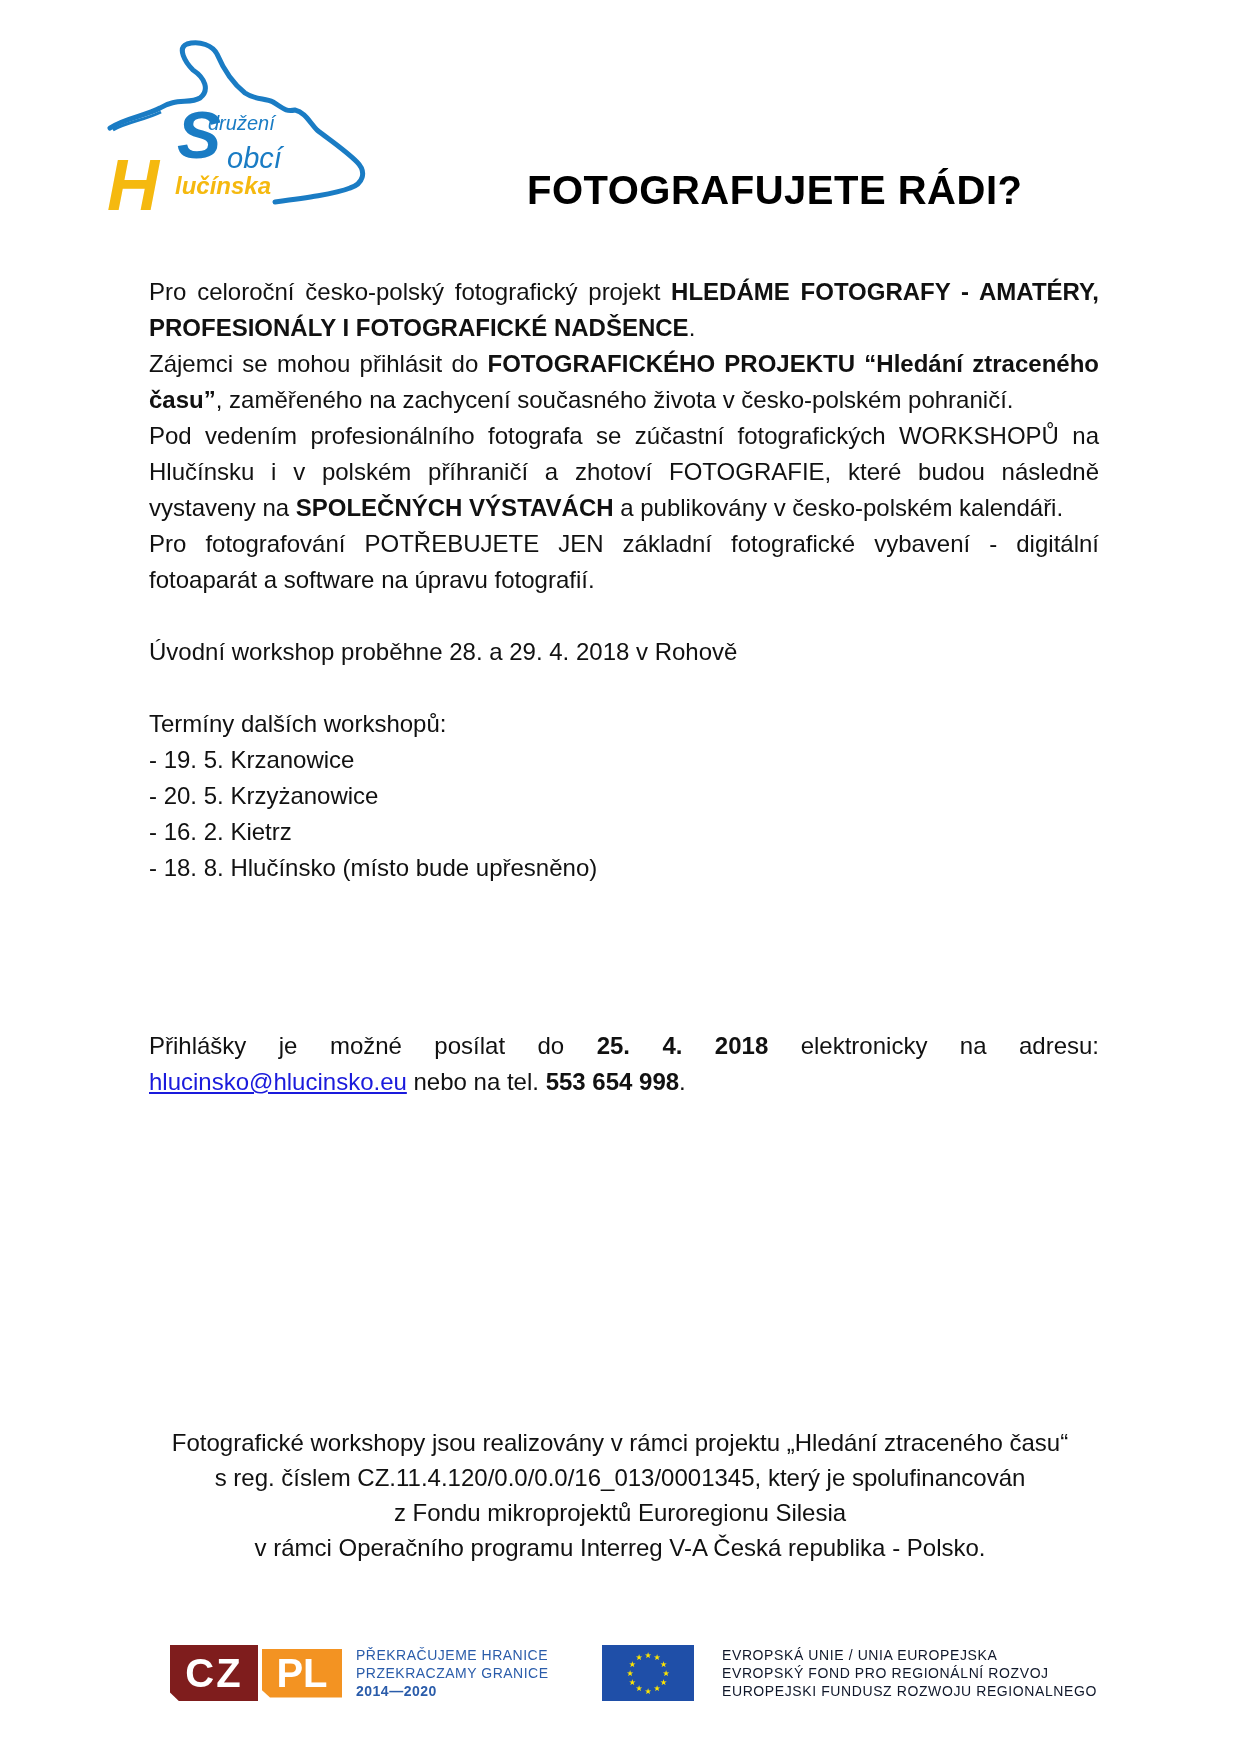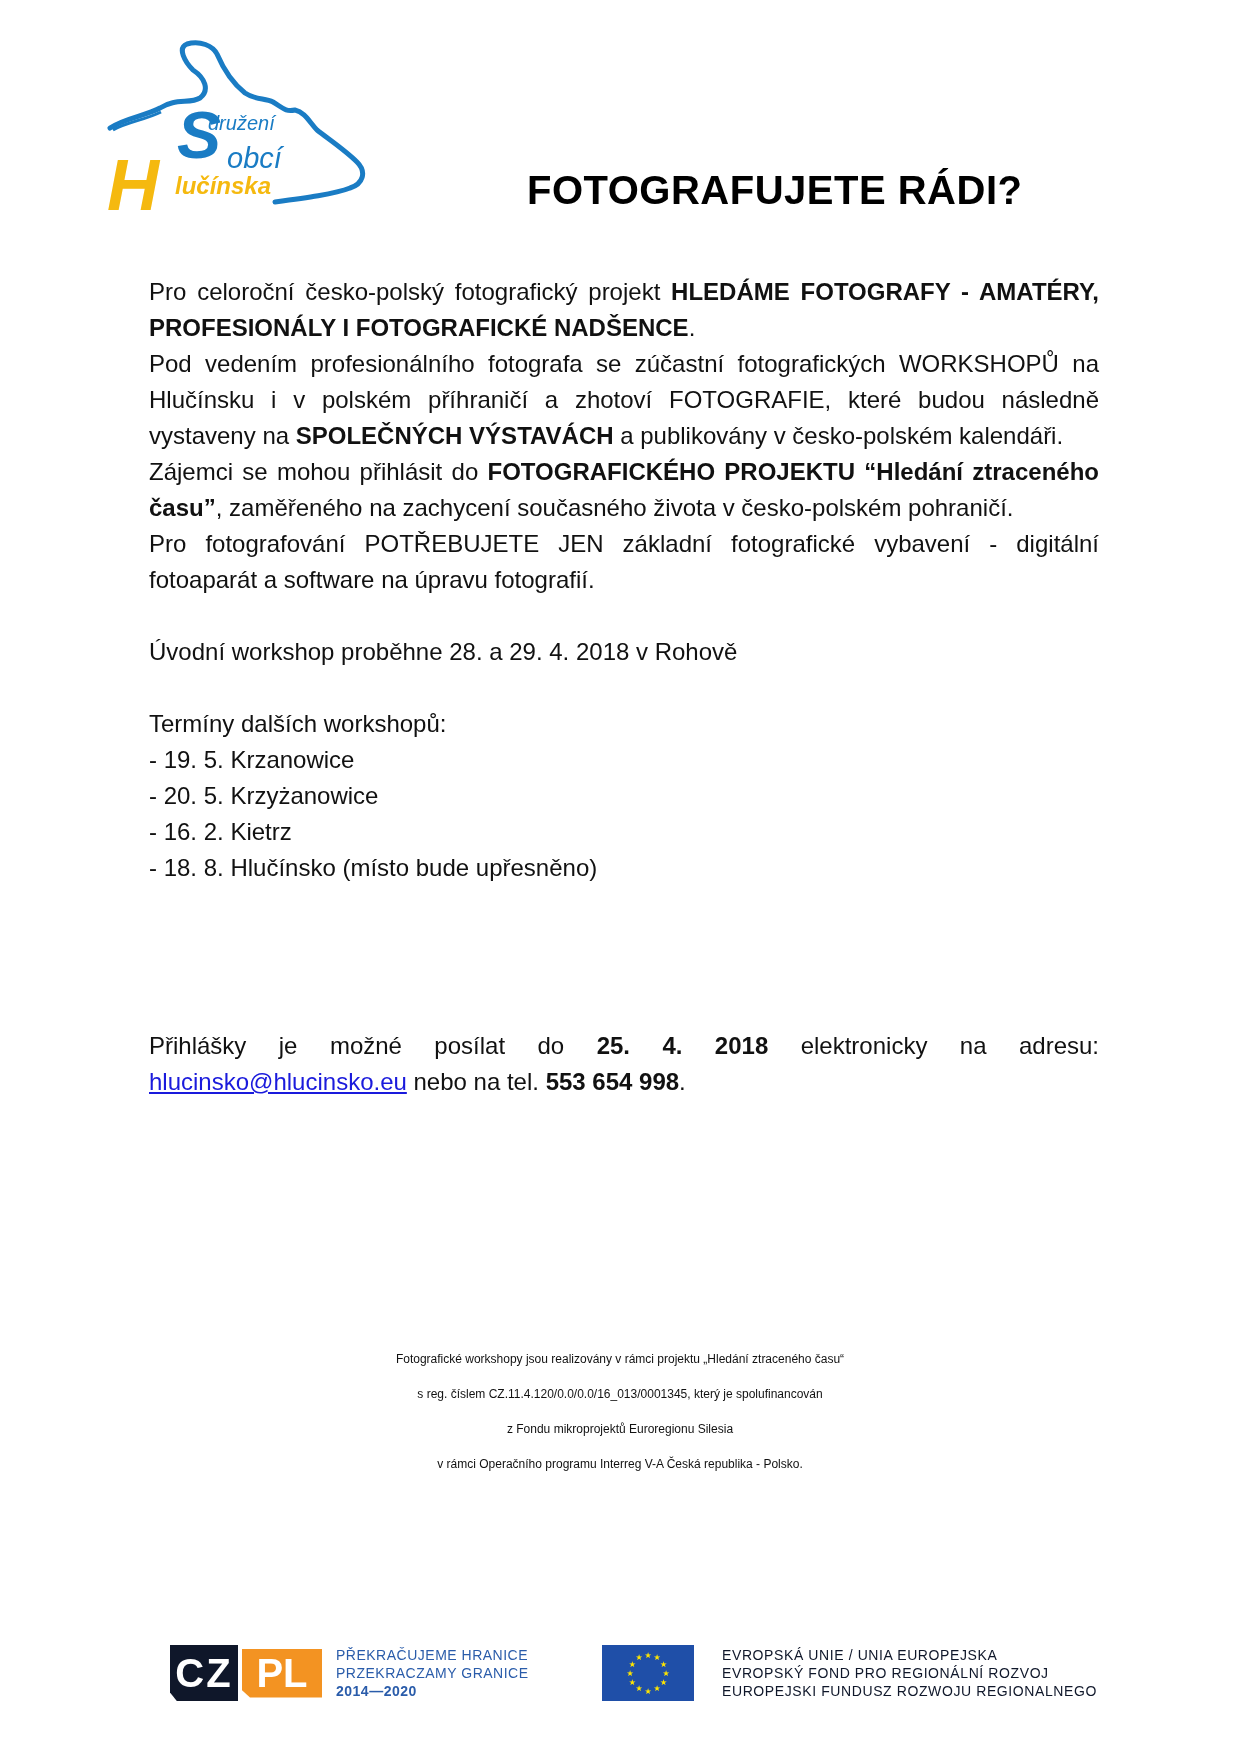--- a/index.html
+++ b/index.html
@@ -21,26 +21,26 @@
   #body b { font-weight: bold; }
   .gap { height: 36px; }
   .list-line { text-align: left !important; }
 
   #apply { left: 149px; top: 1028px; width: 950px; font-size: 24px; line-height: 36px; }
   #apply p { margin: 0; text-align: justify; text-align-last: justify; }
   #apply p.last { text-align-last: left; }
   a.email { color: #1a1adc; text-decoration: underline; }
 
   
-  #footer { left: 140px; top: 1342px; width: 960px; text-align: center; font-size: 12px; line-height: 35px; color: #111; }
+  #footer { left: 140px; top: 1425px; width: 960px; text-align: center; font-size: 24px; line-height: 35px; color: #111; }
   #footer p { margin: 0; }
 
   
   #czpl { left: 170px; top: 1645px; width: 400px; height: 56px; display: flex; align-items: center; }
-  .cz-box { width: 68px; height: 56px; background: #0f172a; color: #fff; font-weight: bold;
+  .cz-box { width: 88px; height: 56px; background: #7f1d1d; color: #fff; font-weight: bold;
             font-size: 40px; display: flex; align-items: center; justify-content: center; letter-spacing: 2px;
             clip-path: polygon(0 0, 100% 0, 100% 100%, 10% 100%, 0 85%); }
   .pl-box { width: 80px; height: 49px; background: #f39322; color: #fff; font-weight: bold; margin-left: 4px;
             font-size: 40px; display: flex; align-items: center; justify-content: center;
             clip-path: polygon(0 0, 100% 0, 100% 100%, 10% 100%, 0 85%); }
   .czpl-text { margin-left: 14px; color: #2a5caa; font-size: 14px; line-height: 18px; letter-spacing: 0.5px; }
   .czpl-text .yr { font-weight: bold; }
 
   #eu { left: 602px; top: 1645px; width: 500px; height: 56px; display: flex; align-items: center; }
   .eu-flag { width: 92px; height: 56px; background: #1f4fa8; position: relative; }
@@ -63,24 +63,24 @@
   <span class="abs" style="left:50px;top:134px;font-style:italic;font-weight:bold;font-size:24px;color:#f5b90f;font-family:'Liberation Sans',sans-serif;padding-left:20px;">lučínska</span>
 </div>
 
 <div id="title" class="abs">FOTOGRAFUJETE RÁDI?</div>
 
 <div id="body" class="abs">
   <p>
     <span>Pro celoroční česko-polský fotografický projekt </span><b>HLEDÁME FOTOGRAFY - AMATÉRY, PROFESIONÁLY I FOTOGRAFICKÉ NADŠENCE</b><span>.</span>
   </p>
   <p>
-    <span>Pod vedením profesionálního fotografa se zúčastní fotografických WORKSHOPŮ na Hlučínsku i v polském příhraničí a zhotoví FOTOGRAFIE, které budou následně vystaveny na </span><b>SPOLEČNÝCH VÝSTAVÁCH</b><span> a publikovány v česko-polském kalendáři.</span>
+    <span>Zájemci se mohou přihlásit do </span><b>FOTOGRAFICKÉHO PROJEKTU “Hledání ztraceného času”</b><span>, zaměřeného na zachycení současného života v česko-polském pohraničí.</span>
   </p>
   <p>
-    <span>Zájemci se mohou přihlásit do </span><b>FOTOGRAFICKÉHO PROJEKTU “Hledání ztraceného času”</b><span>, zaměřeného na zachycení současného života v česko-polském pohraničí.</span>
+    <span>Pod vedením profesionálního fotografa se zúčastní fotografických WORKSHOPŮ na Hlučínsku i v polském příhraničí a zhotoví FOTOGRAFIE, které budou následně vystaveny na </span><b>SPOLEČNÝCH VÝSTAVÁCH</b><span> a publikovány v česko-polském kalendáři.</span>
   </p>
   <p>Pro fotografování POTŘEBUJETE JEN základní fotografické vybavení - digitální fotoaparát a software na úpravu fotografií.</p>
   <div class="gap"></div>
   <p class="list-line">Úvodní workshop proběhne 28. a 29. 4. 2018 v Rohově</p>
   <div class="gap"></div>
   <p class="list-line">Termíny dalších workshopů:</p>
   <p class="list-line">- 19. 5. Krzanowice</p>
   <p class="list-line">- 20. 5. Krzyżanowice</p>
   <p class="list-line">- 16. 2. Kietrz</p>
   <p class="list-line">- 18. 8. Hlučínsko (místo bude upřesněno)</p>

